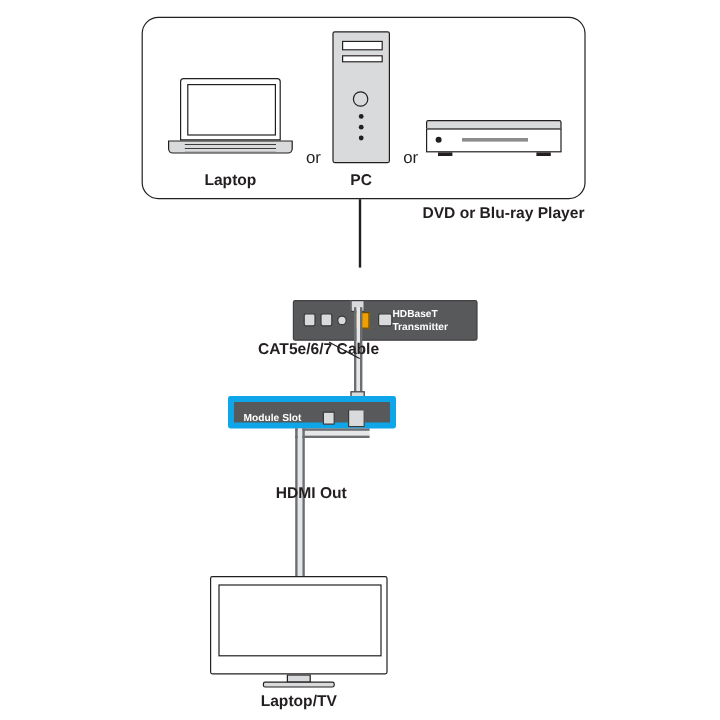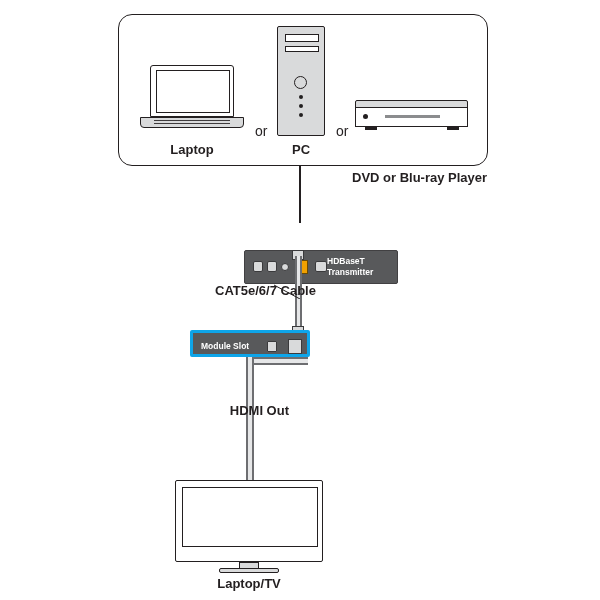--- a/index.html
+++ b/index.html
@@ -256,24 +256,24 @@
   #tx-rj45 {
     left: 50px; top: 9px; width: 13px; height: 14px;
     background: #f0a000; border: 1px solid #6b4a00;
   }
   #tx-p5 { left: 70px; top: 10px; width: 12px; height: 11px; border-radius: 2px; }
 
   
   #module-slot {
     left: 190px;
     top: 330px;
-    width: 120px;
+    width: 140px;
     height: 27px;
     background: #58595b;
-    border: 3px solid #0ea5e9;
+    border: 5px solid #0ea5e9;
     border-radius: 2px;
   }
   #ms-label {
     position: absolute;
     left: 8px;
     top: 8px;
     color: #ffffff;
     font-size: 8.5px;
     font-weight: bold;
     white-space: nowrap;

